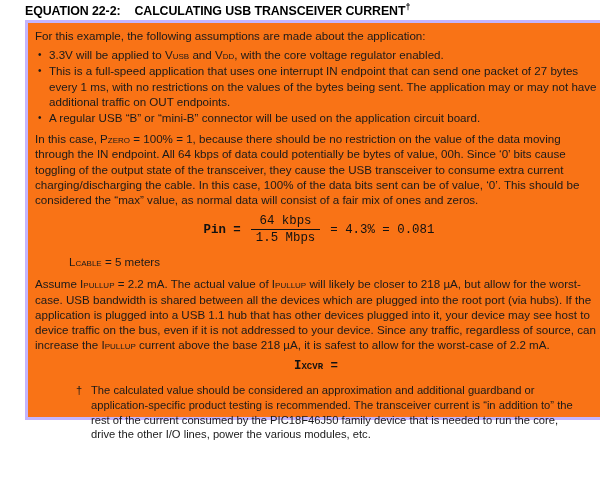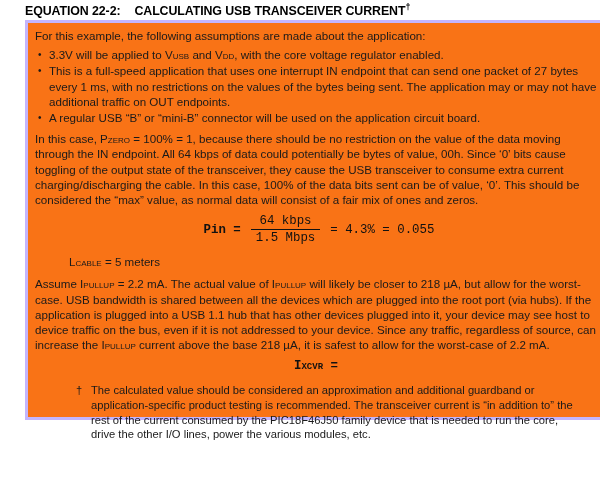--- a/index.html
+++ b/index.html
@@ -199,21 +199,21 @@
     </p>
 
 
     <div class="equation eq-pin">
       <span class="eq-lhs"><span>P</span><span>in</span>
         <span>=</span></span>
       <span class="frac">
         <span class="num">64 kbps</span>
         <span class="den">1.5 Mbps</span>
       </span>
-      <span class="eq-rhs">= 4.3% = 0.055</span>
+      <span class="eq-rhs">= 4.3% = 0.081</span>
     </div>
 
 
     <div class="indent-line">
       <span><span>L</span><span class="sc">CABLE</span></span><span> = 5 meters</span>
     </div>
 
     <p class="body-text para">
       <span>Assume </span><span><span>I</span><span class="sc">PULLUP</span></span><span> = 2.2 mA. The actual value of </span><span><span>I</span><span class="sc">PULLUP</span></span><span> will likely be closer to 218 µA, but allow for the worst-case. USB bandwidth is shared between all the devices which are plugged into the root port (via hubs). If the application is plugged into a USB 1.1 hub that has other devices plugged into it, your device may see host to device traffic on the bus, even if it is not addressed to your device. Since any traffic, regardless of source, can increase the </span><span><span>I</span><span class="sc">PULLUP</span></span><span> current above the base 218 µA, it is safest to allow for the worst-case of 2.2 mA.</span>
     </p>

